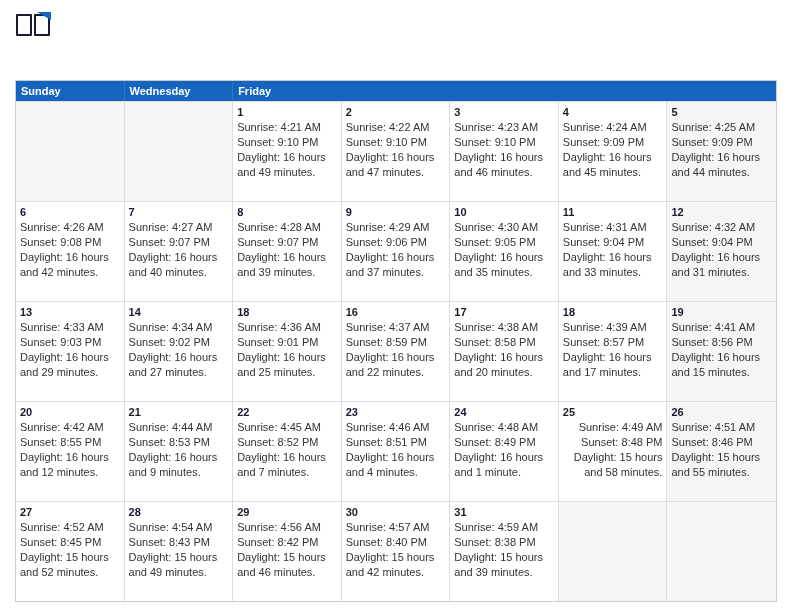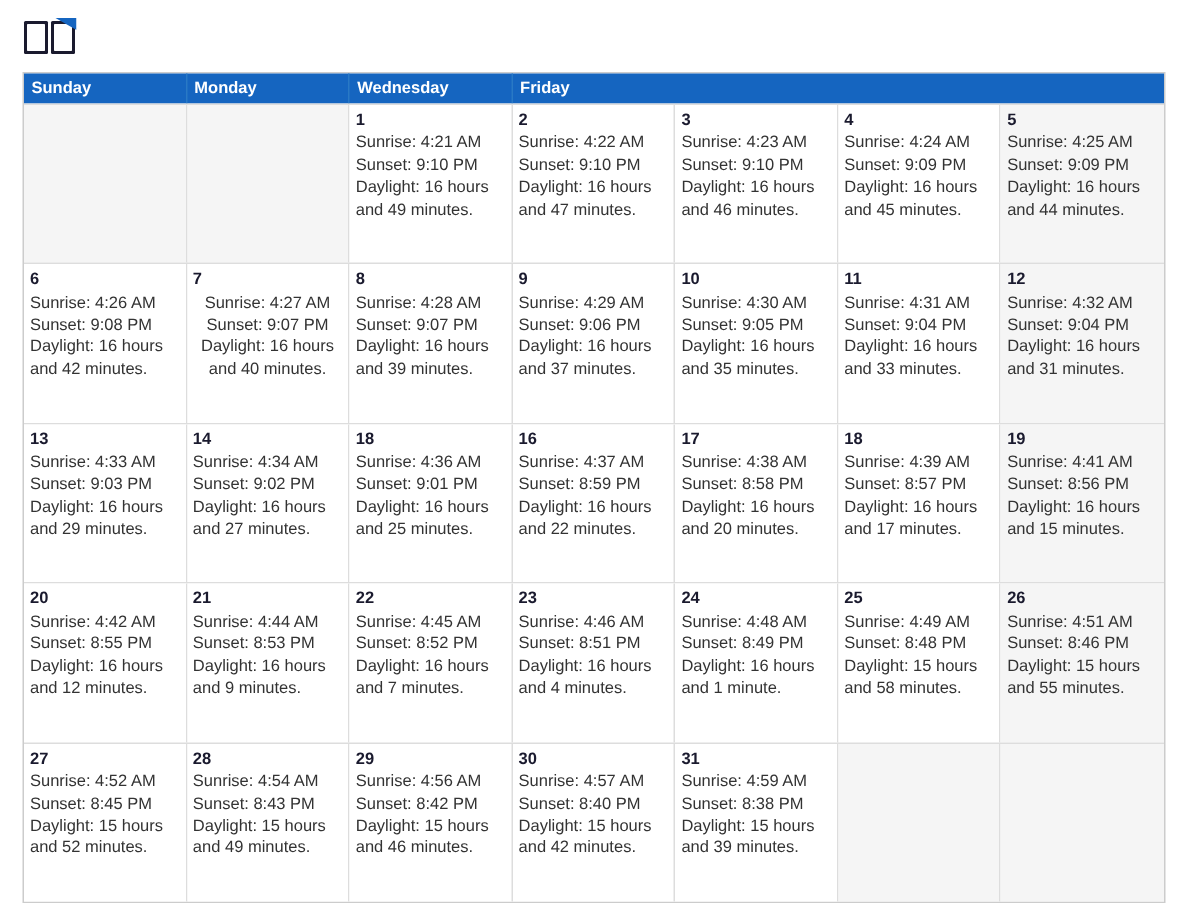--- a/index.html
+++ b/index.html
@@ -9,20 +9,21 @@
       width: 792px;
       height: 612px;
       overflow: hidden;
     }
     .page {
       width: 792px;
       height: 612px;
       padding: 10px 15px;
       display: flex;
       flex-direction: column;
+      gap: 32px;
     }
     .header {
       display: flex;
       justify-content: space-between;
       align-items: flex-start;
       margin-bottom: 8px;
     }
     .logo {
       display: flex;
       align-items: center;
@@ -130,21 +131,20 @@
     </div>
     <div class="title-section">
       <div class="month-title"></div>
       <div class="subtitle"></div>
     </div>
   </div>
 
   <div class="calendar">
     <div class="cal-header">
     <div class="cal-header-cell">Sunday</div>
-        <div class="cal-header-cell">Monday</div>
         <div class="cal-header-cell">Wednesday</div>
         <div class="cal-header-cell">Friday</div>
       </div>
     <div class="cal-body">
     <div class="cal-row">
           <div class="cal-cell shaded empty"></div>
           <div class="cal-cell shaded empty"></div>
           <div class="cal-cell">
             <div class="day-number">1</div>
             <div class="day-info" style="white-space: pre-line;">Sunrise: 4:21 AM
@@ -184,21 +184,21 @@
         <div class="cal-row">
           <div class="cal-cell">
             <div class="day-number">6</div>
             <div class="day-info" style="white-space: pre-line;">Sunrise: 4:26 AM
 Sunset: 9:08 PM
 Daylight: 16 hours
 and 42 minutes.</div>
           </div>
           <div class="cal-cell">
             <div class="day-number">7</div>
-            <div class="day-info" style="white-space: pre-line; text-align: center;">Sunrise: 4:27 AM
+            <div class="day-info" style="white-space: pre-line;">Sunrise: 4:27 AM
 Sunset: 9:07 PM
 Daylight: 16 hours
 and 40 minutes.</div>
           </div>
           <div class="cal-cell">
             <div class="day-number">8</div>
             <div class="day-info" style="white-space: pre-line;">Sunrise: 4:28 AM
 Sunset: 9:07 PM
 Daylight: 16 hours
 and 39 minutes.</div>
@@ -314,21 +314,21 @@
           </div>
           <div class="cal-cell">
             <div class="day-number">24</div>
             <div class="day-info" style="white-space: pre-line;">Sunrise: 4:48 AM
 Sunset: 8:49 PM
 Daylight: 16 hours
 and 1 minute.</div>
           </div>
           <div class="cal-cell">
             <div class="day-number">25</div>
-            <div class="day-info" style="white-space: pre-line;">Sunrise: 4:49 AM
+            <div class="day-info" style="white-space: pre-line; text-align: right;">Sunrise: 4:49 AM
 Sunset: 8:48 PM
 Daylight: 15 hours
 and 58 minutes.</div>
           </div>
           <div class="cal-cell shaded">
             <div class="day-number">26</div>
             <div class="day-info" style="white-space: pre-line;">Sunrise: 4:51 AM
 Sunset: 8:46 PM
 Daylight: 15 hours
 and 55 minutes.</div>

